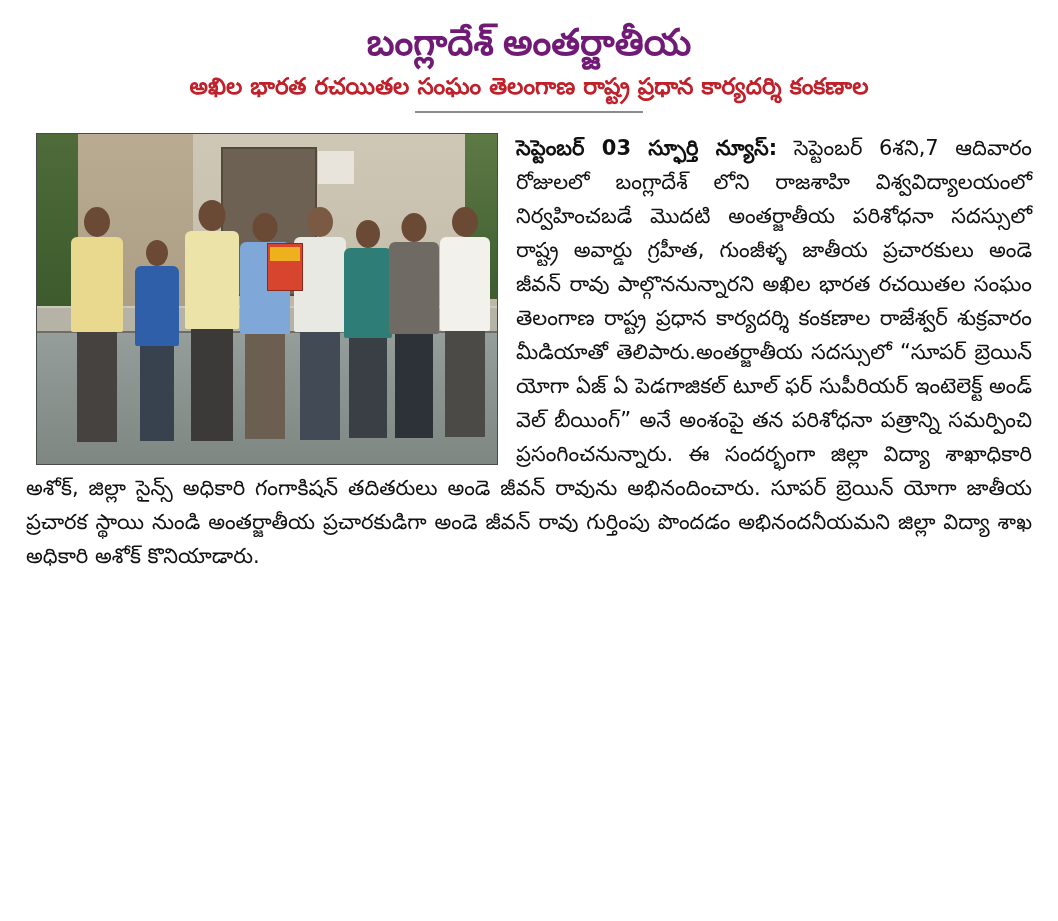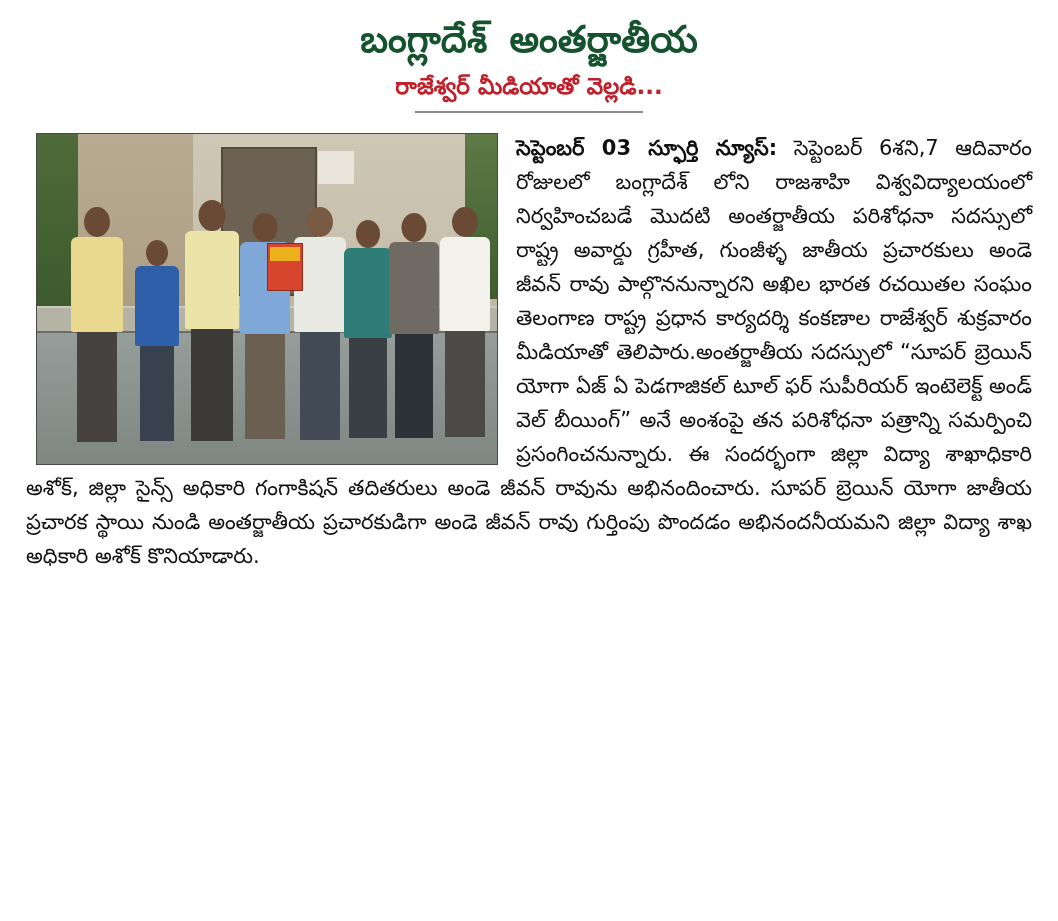--- a/index.html
+++ b/index.html
@@ -20,26 +20,26 @@
     height: 921px;
     box-sizing: border-box;
     padding: 18px 26px 10px 26px;
   }
 
   
   .headline-block {
     text-align: center;
   }
   .headline-line1 {
-    font-family: Liberation Mono, monospace;
+    font-family: Liberation Serif, serif;
     font-size: 37px;
     font-weight: bold;
     line-height: 1.12;
     letter-spacing: 0px;
-    color: #14532d;
+    color: #701a75;
     margin: 4px 0 2px 0;
   }
   .headline-line2 {
     font-family: "DejaVu Sans", "Liberation Sans", sans-serif;
     font-size: 50px;
     font-weight: bold;
     line-height: 1.12;
     color: #000000;
     margin: 0 0 8px 0;
   }
@@ -162,21 +162,21 @@
   .clear { clear: both; }
 </style>
 </head>
 <body>
 
 <div class="page">
 
   <div class="headline-block">
     <div class="headline-line1">బంగ్లాదేశ్ అంతర్జాతీయ</div>
     <div class="subhead">
-      <span class="l2">రాజేశ్వర్ మీడియాతో వెల్లడి...</span>
+      <span>అఖిల భారత రచయితల సంఘం తెలంగాణ రాష్ట్ర ప్రధాన కార్యదర్శి కంకణాల</span>
     </div>
     <div class="rule"></div>
   </div>
 
   <div class="content">
 
     <div class="photo">
       <div class="ph-wall"></div>
       <div class="ph-wall2"></div>
       <div class="ph-green"></div>

